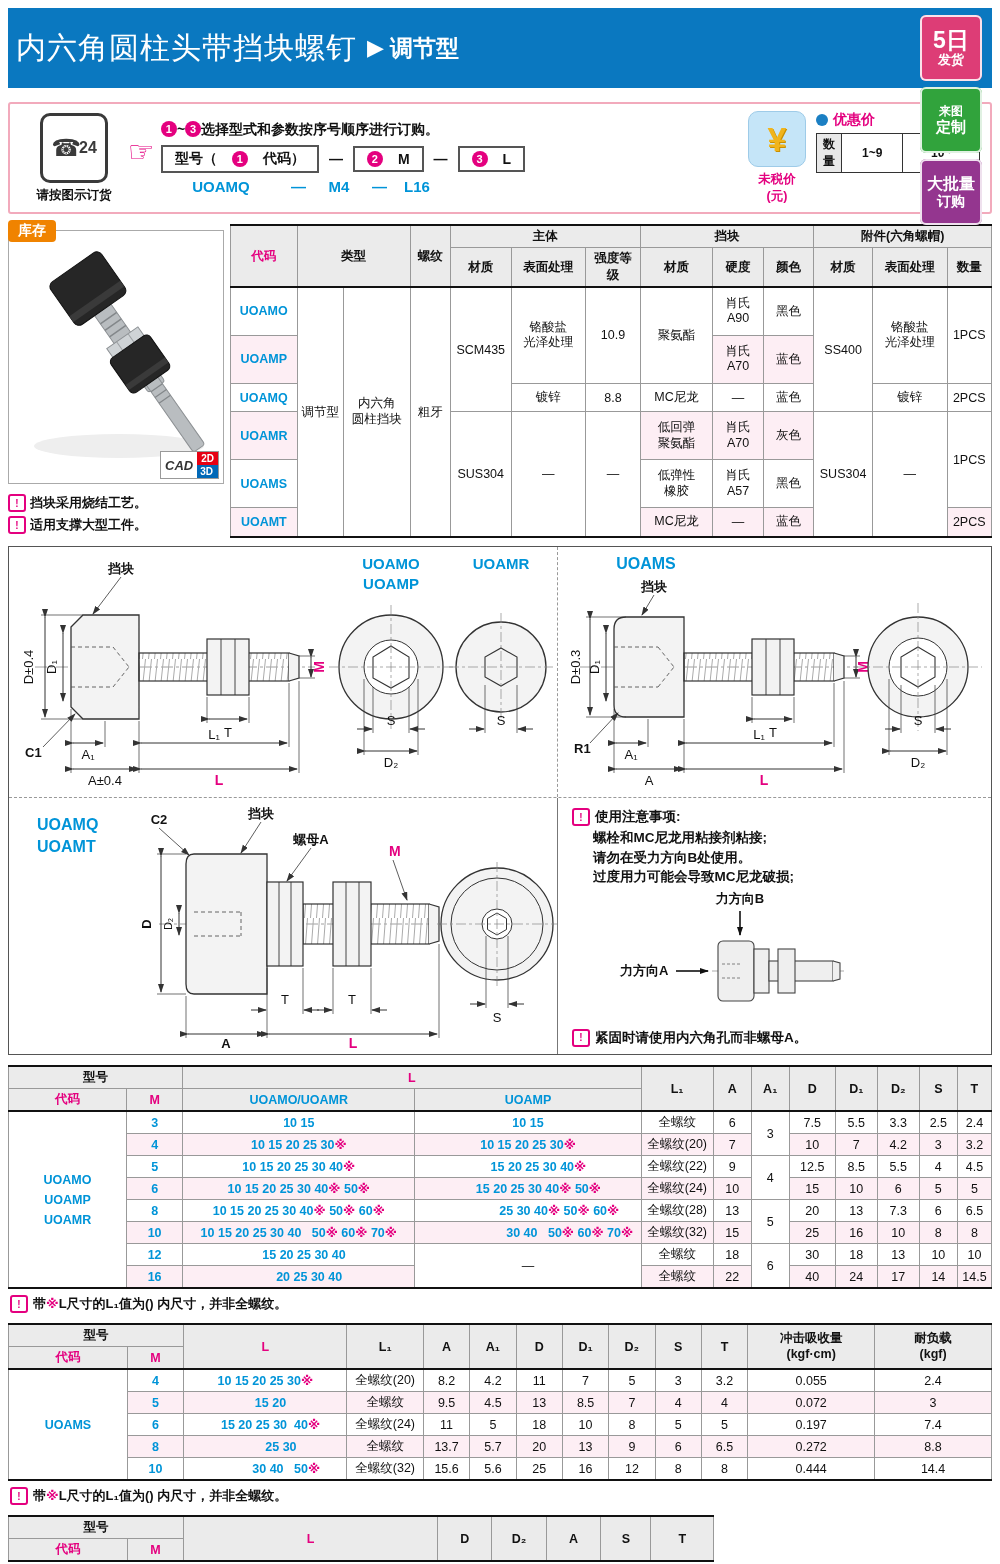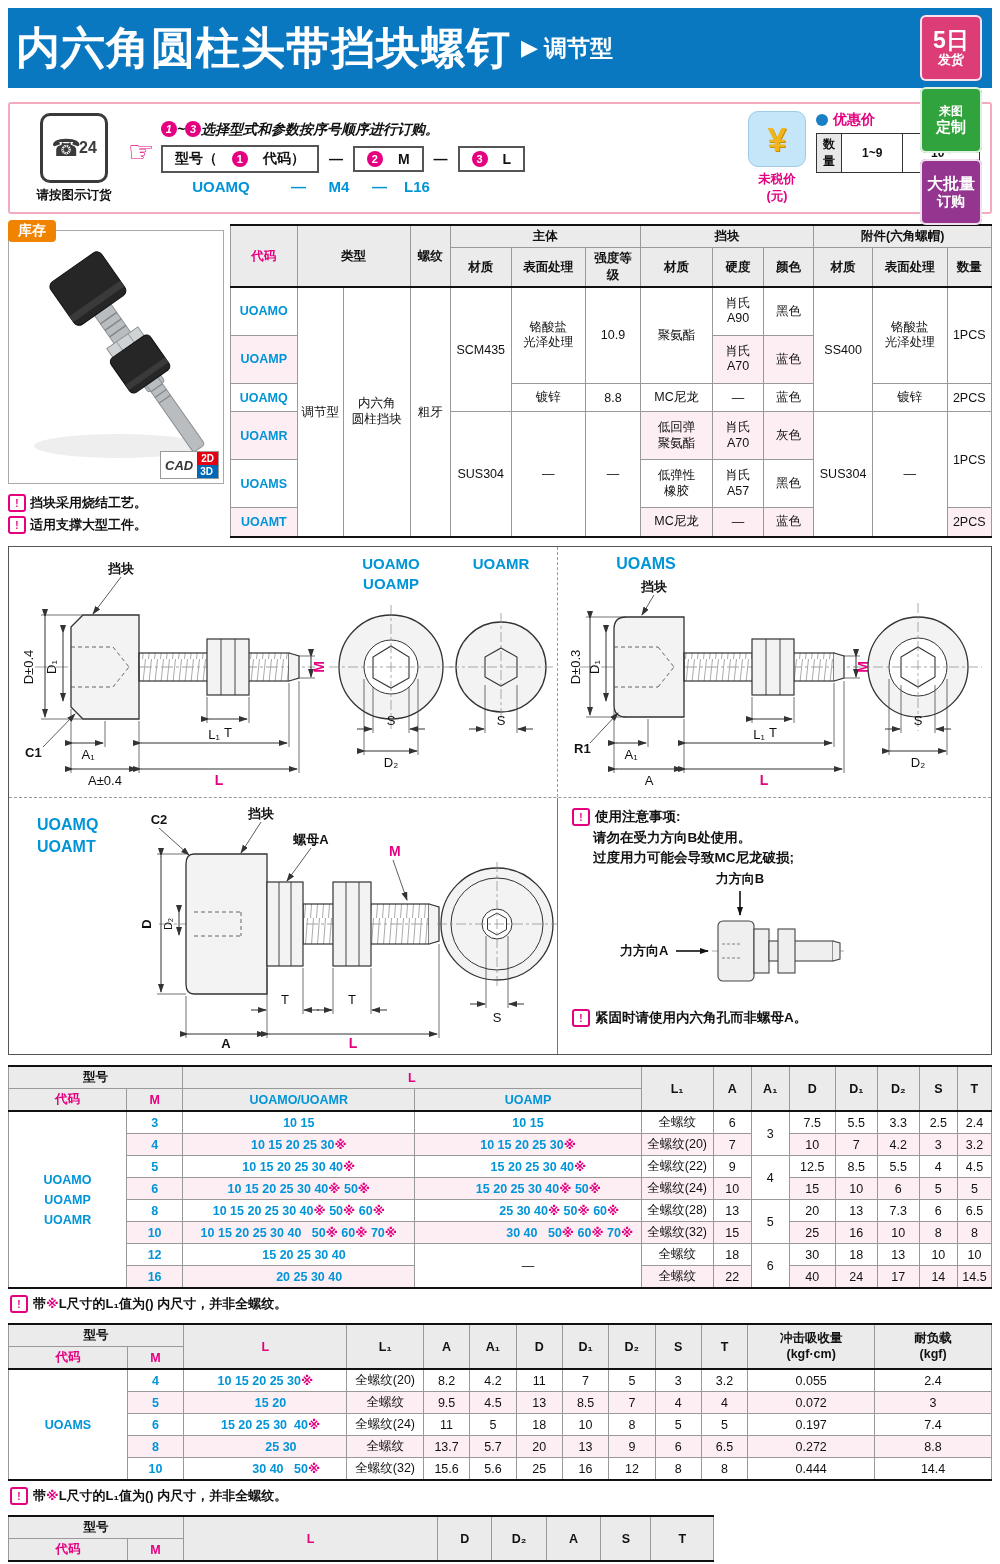--- a/index.html
+++ b/index.html
@@ -1,39 +1,39 @@
 <!DOCTYPE html>
 <html><head>
 <meta charset="utf-8">
 <style>
   html,body{margin:0;padding:0;background:#fff;}
   body{width:1000px;font-family:"Liberation Sans","DejaVu Sans",sans-serif;color:#111;}
   .page{padding:8px 8px 14px 8px;width:984px;}
   
   .hd{background:#0a78c0;height:80px;display:flex;align-items:center;padding:0 8px;position:relative;}
-  .hd-title{color:#fff;font-size:44px;font-weight:bold;letter-spacing:1px;}
+  .hd-title{color:#fff;font-size:30px;font-weight:normal;letter-spacing:1px;}
   .hd-arrow{color:#fff;font-size:22px;margin:0 6px 0 10px;}
   .hd-sub{color:#fff;font-size:23px;font-weight:bold;}
   .hd-badges{position:absolute;right:10px;top:7px;display:flex;gap:6px;flex-direction:column;}
   .badge{width:62px;height:66px;border-radius:6px;color:#fff;font-weight:bold;display:flex;flex-direction:column;align-items:center;justify-content:center;box-shadow:inset 0 0 0 2px rgba(255,255,255,.85);}
   .badge .big{font-size:23px;line-height:1;}
   .badge .small{font-size:13px;line-height:1.2;}
   .b1{background:#dd3d76;}
   .b2{background:#31a33c;}
   .b3{background:#94368f;}
   
   .order{border:2px solid #f2aabc;border-radius:3px;margin-top:14px;height:108px;display:flex;align-items:center;padding:0 10px;}
   .phoneblk{width:108px;text-align:center;}
   .phonebox{width:62px;height:64px;border:3px solid #3a3a3a;border-radius:10px;margin:0 auto;display:flex;align-items:center;justify-content:center;font-weight:bold;color:#3a3a3a;}
   .phonebox .ph{font-size:24px;}
   .phonebox .p24{font-size:16px;margin-left:-2px;}
   .phone-cap{font-size:12.5px;font-weight:bold;margin-top:4px;}
   .hand{color:#e4007f;font-size:30px;margin:0 6px 14px 0;}
   .ordmain{flex:1;}
-  .inst{font-size:14px;font-weight:bold;margin-bottom:6px;font-style:italic;}
+  .inst{font-size:14px;font-weight:bold;margin-bottom:6px;}
   .cn{display:inline-block;width:16px;height:16px;border-radius:50%;background:#e4007f;color:#fff;font-size:11px;line-height:16px;text-align:center;font-weight:bold;vertical-align:1px;}
   .boxrow{display:flex;align-items:center;gap:10px;font-size:14px;font-weight:bold;}
   .obox{border:2px solid #555;background:#fff;padding:3px 12px;display:inline-flex;align-items:center;gap:15px;}
   .exrow{display:flex;align-items:center;gap:10px;color:#0094d8;font-weight:bold;font-size:15px;margin-top:5px;}
   .exrow span{display:inline-block;text-align:center;}
   .priceblk{display:flex;align-items:flex-start;gap:10px;width:232px;}
   .yenwrap{text-align:center;}
   .yen{width:56px;height:54px;background:#c5e5f8;border:1px solid #9ecbe8;border-radius:10px;font-size:34px;font-weight:bold;color:#f0b41c;display:flex;align-items:center;justify-content:center;text-shadow:1px 1px 0 #c98f00;}
   .taxnote{color:#e4007f;font-size:12.5px;font-weight:bold;margin-top:4px;}
   .disc{font-size:14px;font-weight:bold;color:#e4007f;display:flex;align-items:center;gap:5px;margin-bottom:4px;}
@@ -564,20 +564,21 @@
           <line x1="461" y1="206" x2="476" y2="206" stroke="#333" stroke-width="1" marker-end="url(#a3)"></line>
           <line x1="515" y1="206" x2="500" y2="206" stroke="#333" stroke-width="1" marker-end="url(#a3)"></line>
           <text x="488" y="224" text-anchor="middle">S</text>
         </svg>
       </div>
       <div class="dbr">
         <div class="unote-head">
           <span class="nicon">!</span>
           <span class="unote-title">使用注意事项:</span>
         </div>
+        <div class="unote-line">螺栓和MC尼龙用粘接剂粘接;</div>
         <div class="unote-line">请勿在受力方向B处使用。</div>
         <div class="unote-line">过度用力可能会导致MC尼龙破损;</div>
         <svg width="300" height="138" viewBox="0 0 300 138" style="margin-left:40px;">
           <defs>
               <marker id="a4" markerWidth="9" markerHeight="8" refX="8" refY="3" orient="auto" markerUnits="userSpaceOnUse">
                 <path d="M0,0L9,3L0,6z" fill="#111"></path>
               </marker>
             </defs>
           <text x="128" y="16" text-anchor="middle" class="bold">力方向B</text>
           <line x1="128" y1="24" x2="128" y2="48" stroke="#111" stroke-width="1.6" marker-end="url(#a4)"></line>

